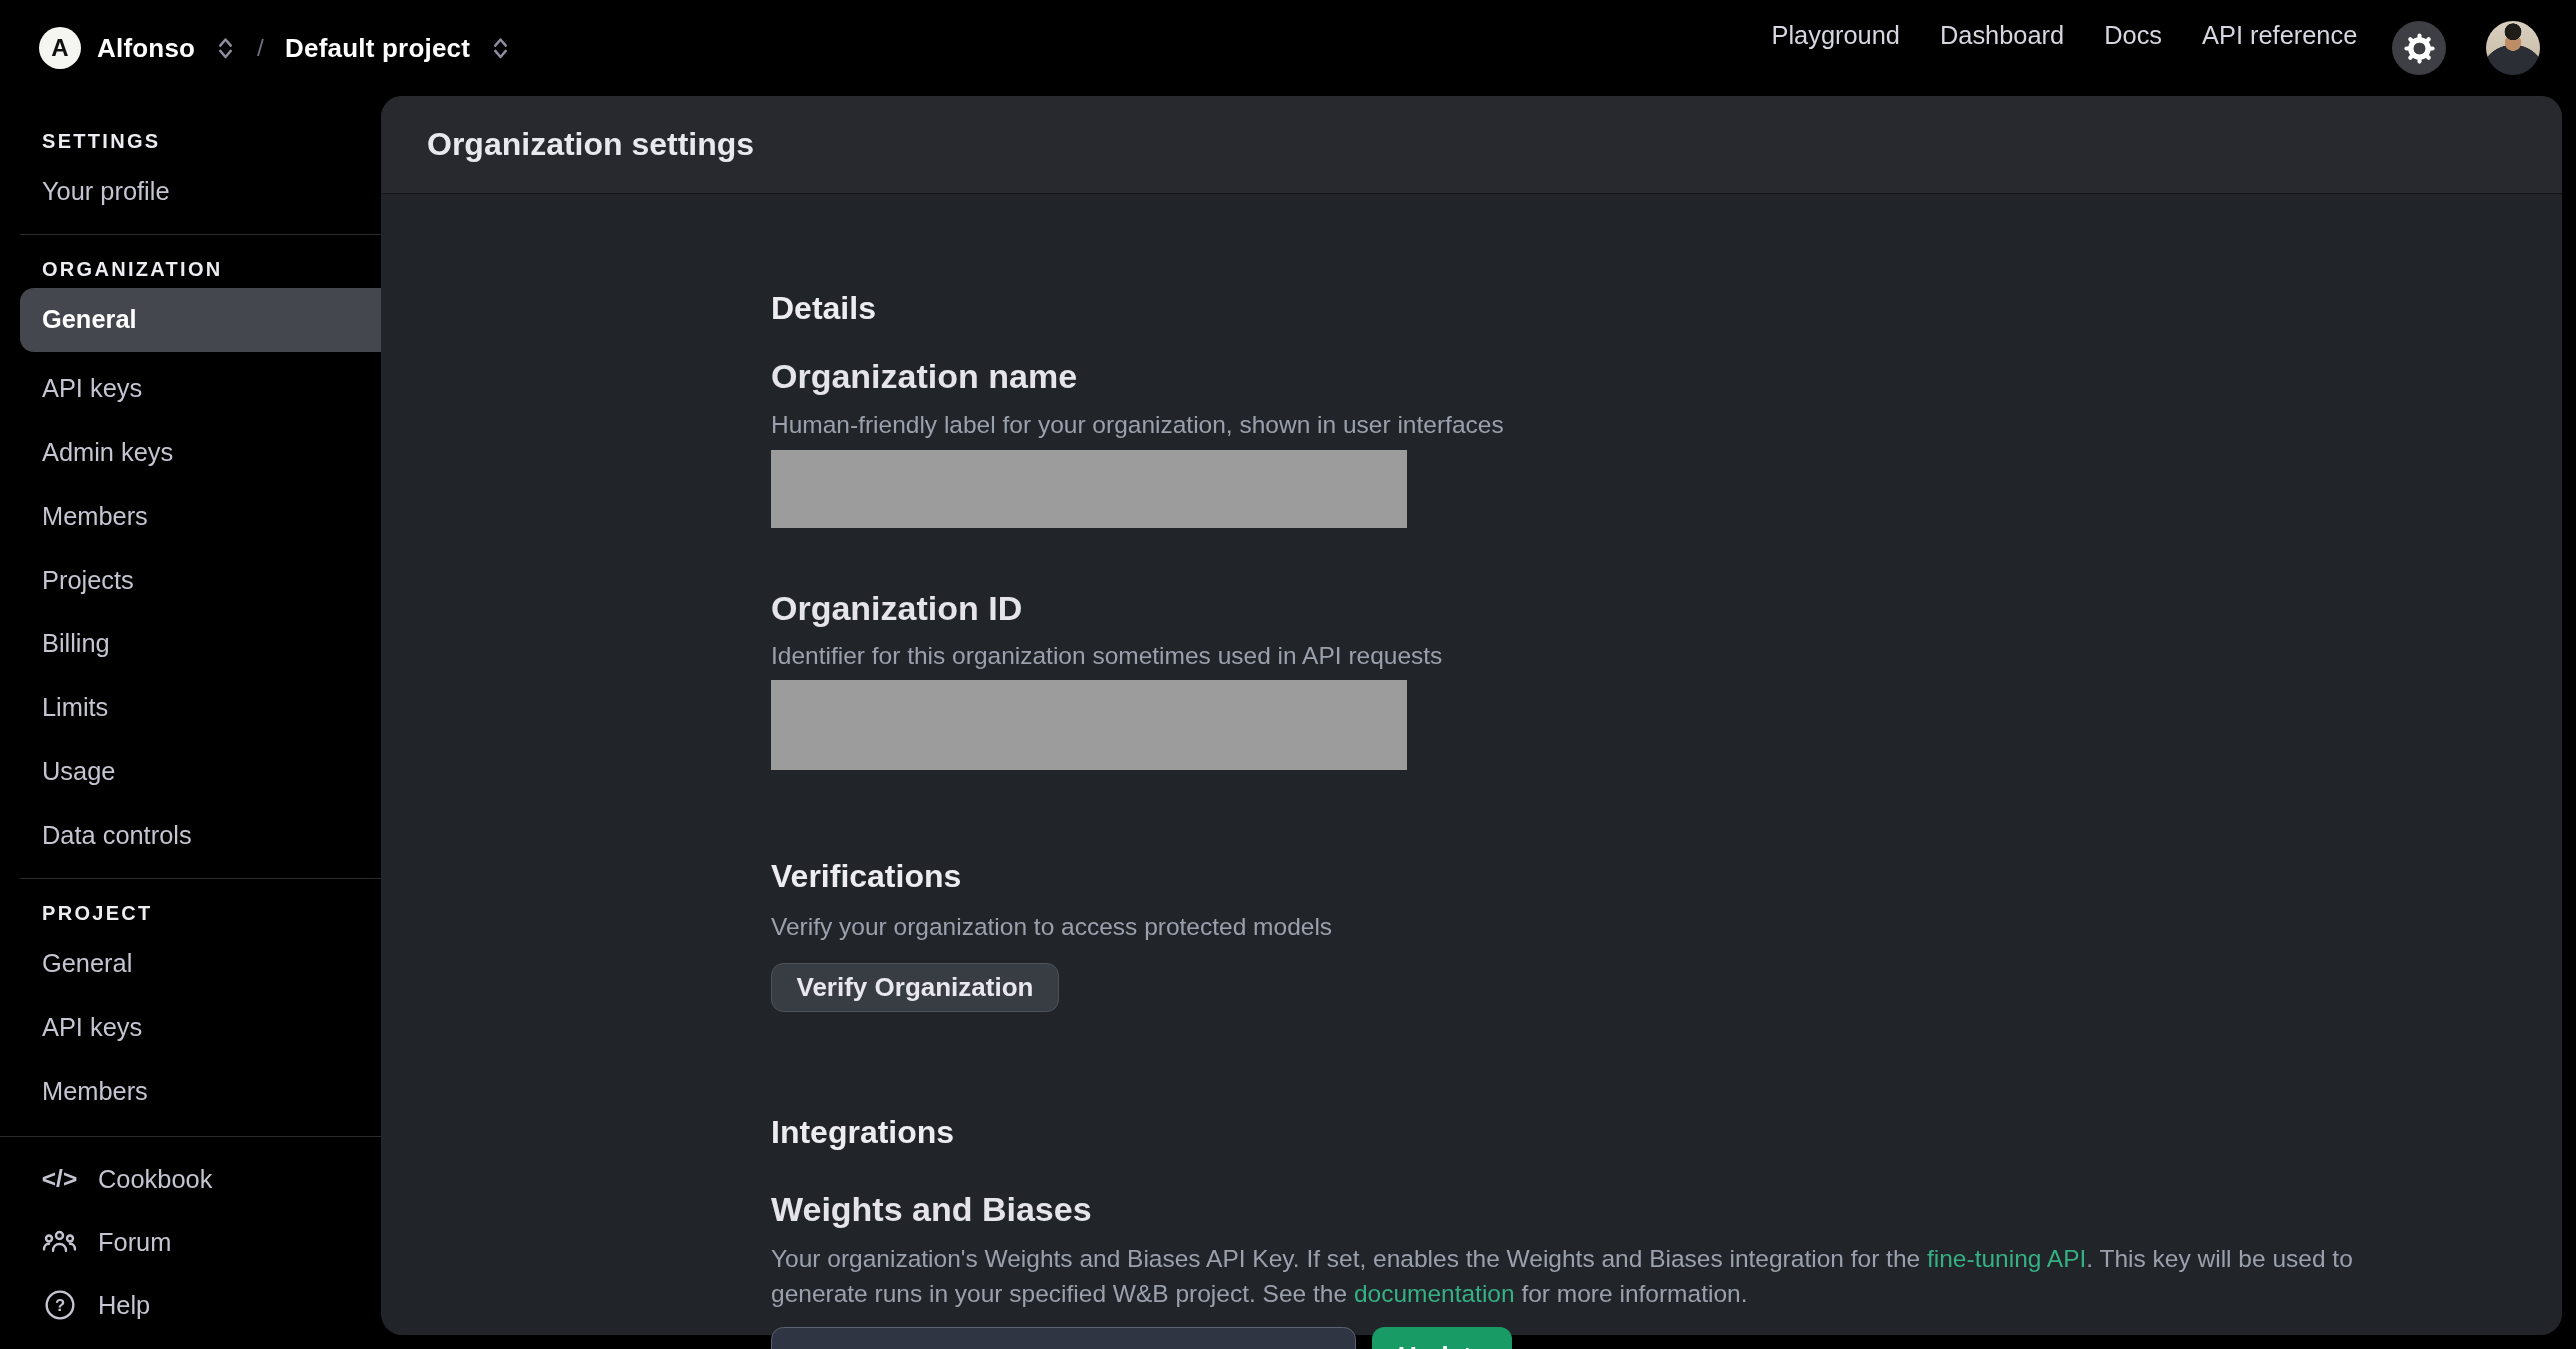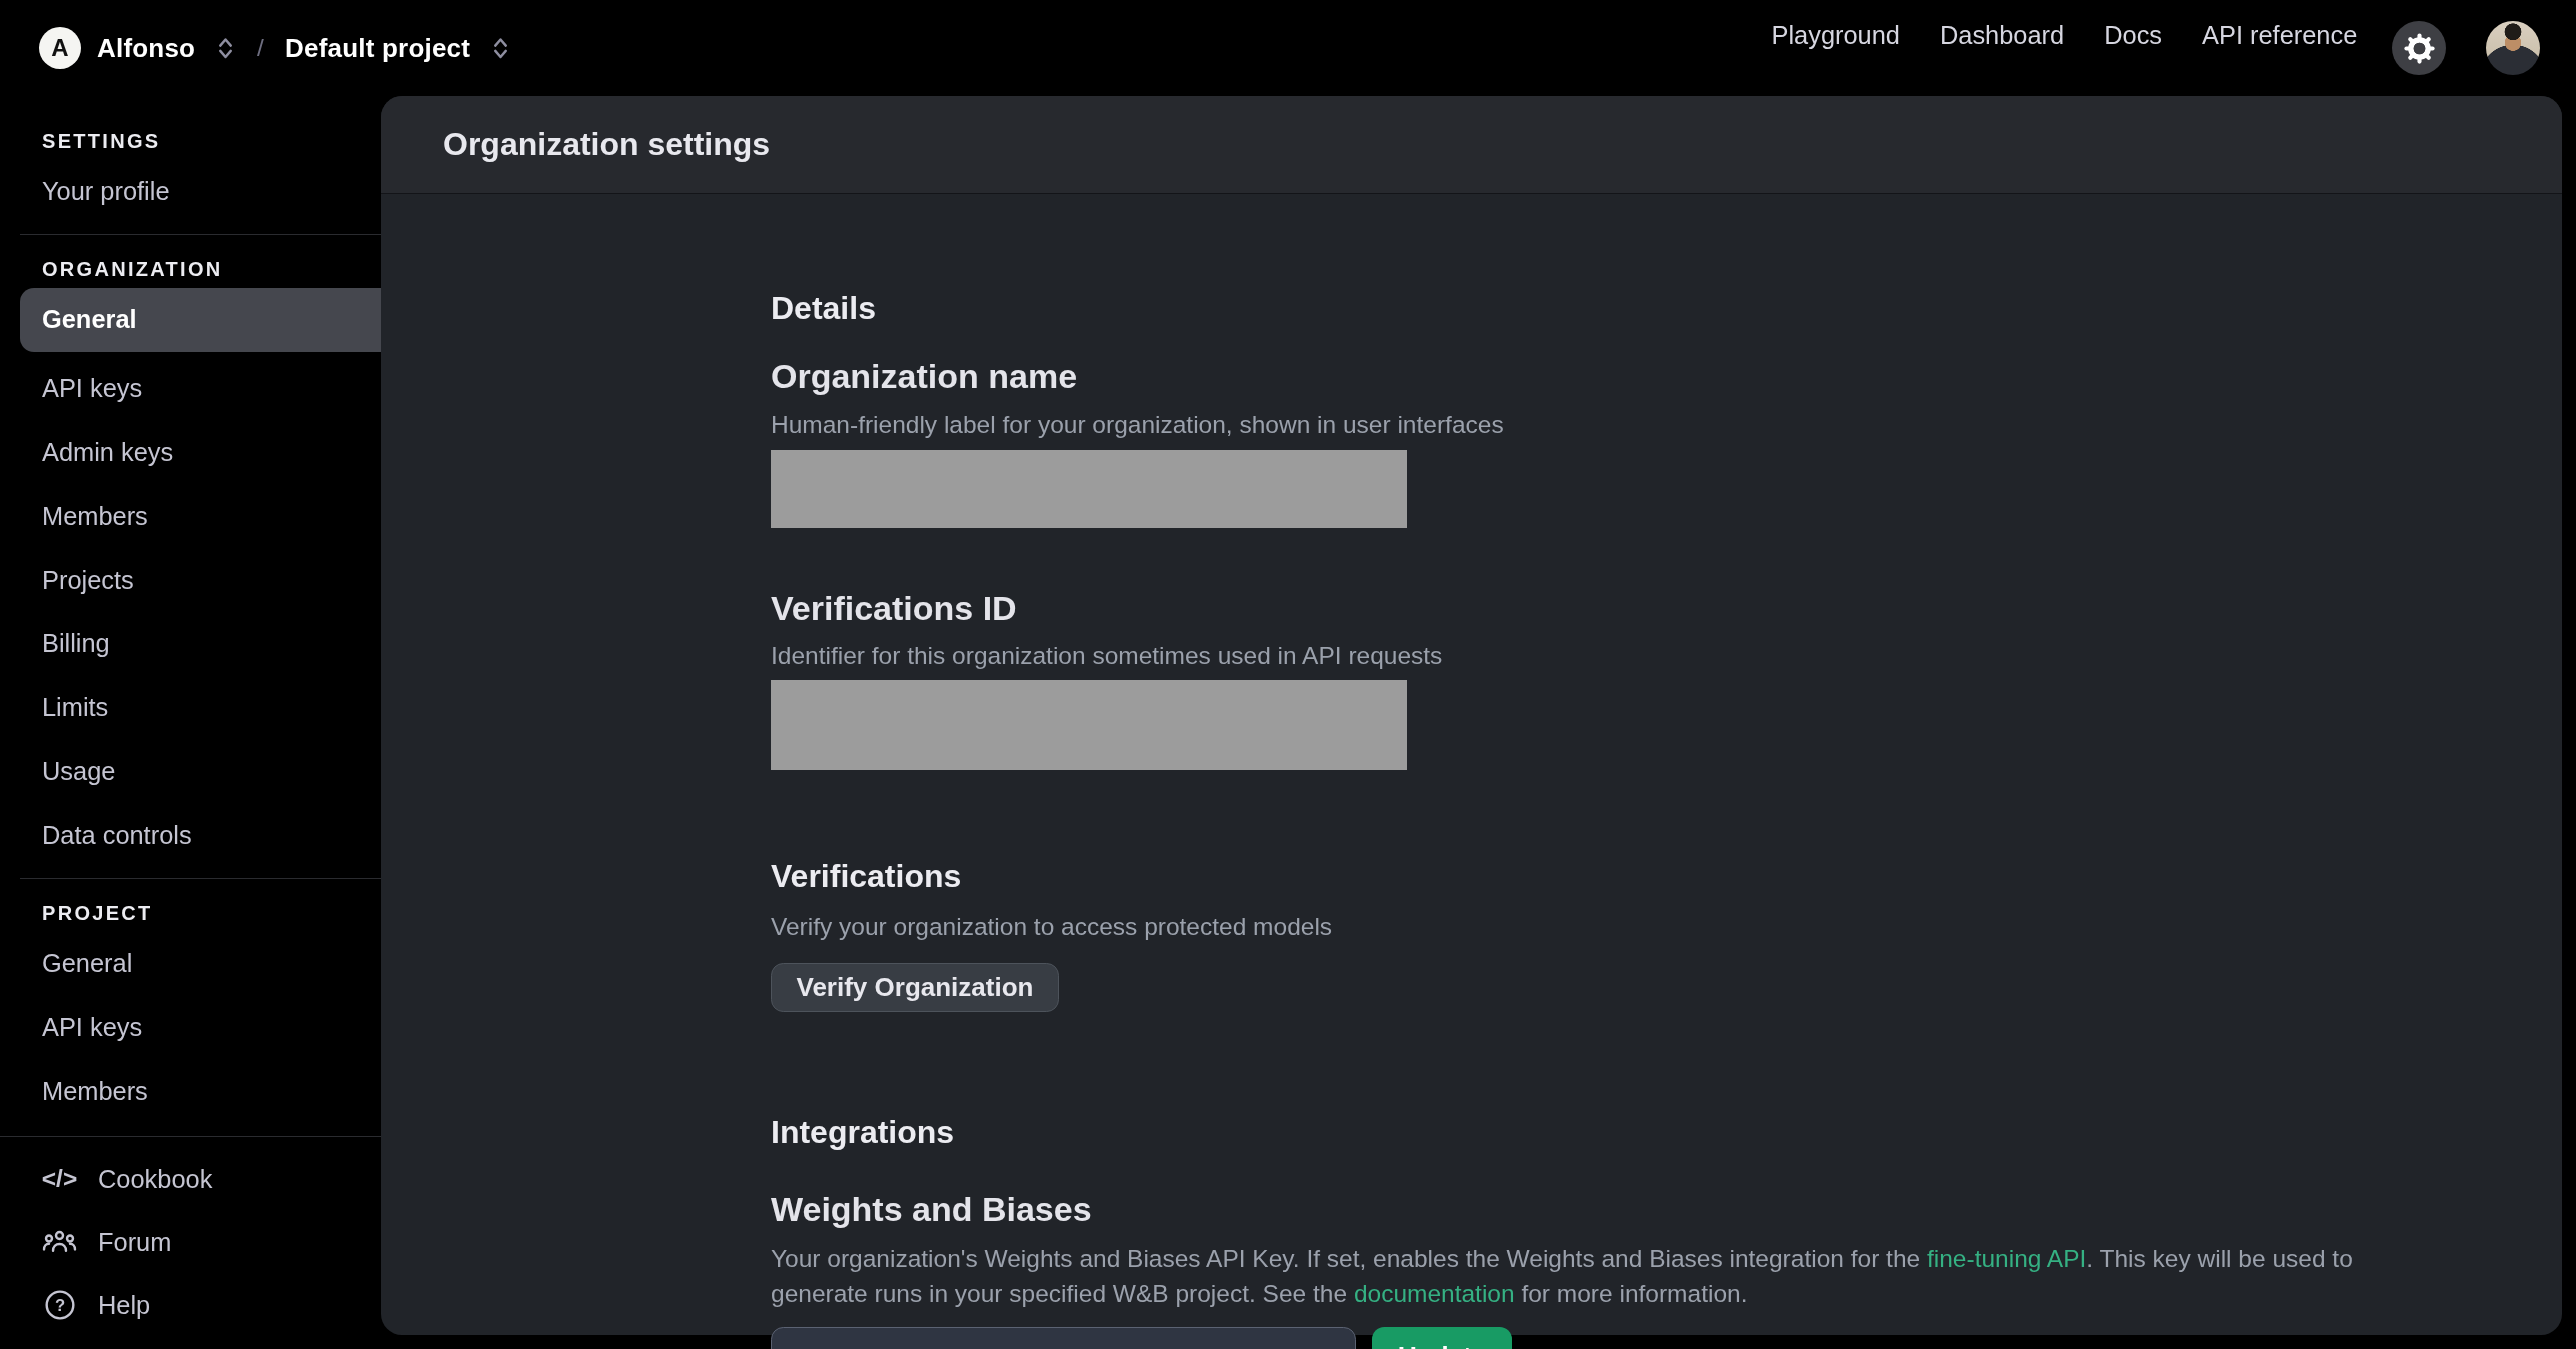--- a/index.html
+++ b/index.html
@@ -47,21 +47,21 @@
   .foot-item { display:flex; align-items:center; gap:19px; height:63px;
                padding-left:40px; color:#c5c5d2; font-size:25.4px; cursor:pointer; }
   .foot-icon { width:39px; display:flex; justify-content:center; color:#c5c5d2;
                font-weight:600; font-size:24.5px; }
 
   
   .panel { position:absolute; left:381px; top:96px; width:2181px; height:1239px;
            background:#212429; border-radius:21px; }
   .panel-header { height:98px; background:#27292e; border-bottom:1.8px solid #131418;
                   border-radius:21px 21px 0 0; display:flex; align-items:center;
-                  padding-left:62px; }
+                  padding-left:46px; }
   .panel-title { color:#e8e8ee; font-size:32px; font-weight:600; }
   .panel-body { padding:96px 0 0 390px; }
 
   .section-h { color:#ececf1; font-size:32px; font-weight:700; }
   .field-label { color:#e4e4ea; font-size:34px; font-weight:600; }
   .desc { color:#9ba1ac; font-size:24.5px; line-height:35px; }
   .redact { width:636px; background:#9c9c9c; }
   .redact.r1 { height:78px; margin-top:8px; }
   .redact.r2 { height:90px; margin-top:7px; }
 
@@ -187,21 +187,21 @@
     <h1 class="panel-title">Organization settings</h1>
   </div>
   <div class="panel-body">
 
     <h2 class="section-h">Details</h2>
 
     <div class="field-label mt-details-label">Organization name</div>
     <div class="desc mt-desc">Human-friendly label for your organization, shown in user interfaces</div>
     <div class="redact r1"></div>
 
-    <div class="field-label mt-orgid">Verifications ID</div>
+    <div class="field-label mt-orgid">Organization ID</div>
     <div class="desc mt-desc">Identifier for this organization sometimes used in API requests</div>
     <div class="redact r2"></div>
 
     <h2 class="section-h mt-verif">Verifications</h2>
     <div class="desc mt-verif-desc">Verify your organization to access protected models</div>
     <button class="verify-btn">Verify Organization</button>
 
     <h2 class="section-h mt-integr">Integrations</h2>
     <div class="field-label mt-wandb">Weights and Biases</div>
     <div class="desc wandb-desc">

